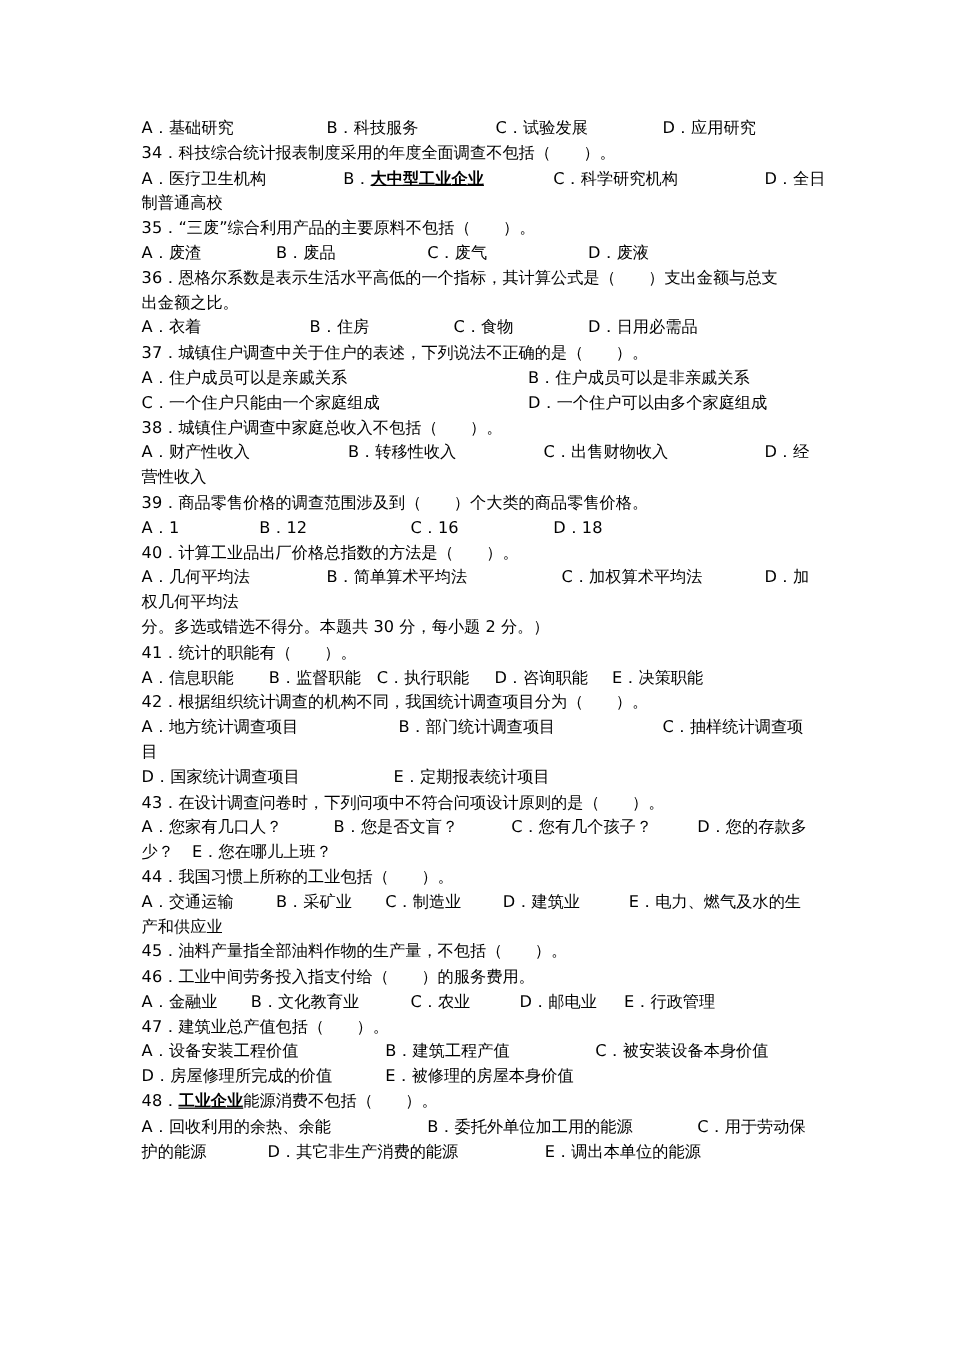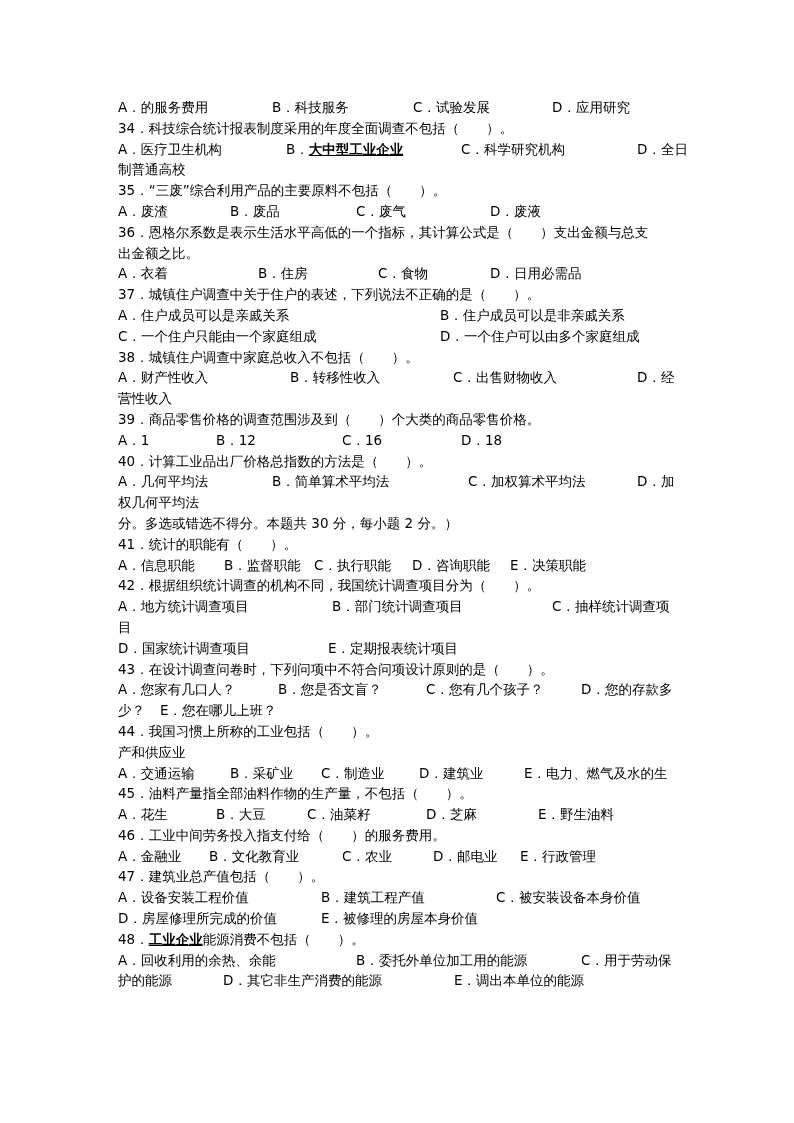--- a/index.html
+++ b/index.html
@@ -9,21 +9,21 @@
   .line { position: relative; height: 20.8px; line-height: 20.8px; font-size: 13.5px; white-space: nowrap; }
   .line span.seg { position: absolute; top: 0; }
   .u { text-decoration: underline; font-weight: bold; }
 </style>
 </head>
 <body>
 
 <div class="page">
 
   <div class="line">
-    <span class="seg" style="left:0">A．的服务费用</span>
+    <span class="seg" style="left:0">A．基础研究</span>
     <span class="seg" style="left:154px">B．科技服务</span>
     <span class="seg" style="left:295px">C．试验发展</span>
     <span class="seg" style="left:434px">D．应用研究</span>
   </div>
 
   <div class="line">34．科技综合统计报表制度采用的年度全面调查不包括（　　）。</div>
   <div class="line">
     <span class="seg" style="left:0">A．医疗卫生机构</span>
     <span class="seg" style="left:168px"><span>B．</span><span class="u">大中型工业企业</span></span>
     <span class="seg" style="left:343px">C．科学研究机构</span>
@@ -113,37 +113,30 @@
     <span class="seg" style="left:160px">B．您是否文盲？</span>
     <span class="seg" style="left:308px">C．您有几个孩子？</span>
     <span class="seg" style="left:463px">D．您的存款多</span>
   </div>
   <div class="line">
     <span class="seg" style="left:0">少？</span>
     <span class="seg" style="left:42px">E．您在哪儿上班？</span>
   </div>
 
   <div class="line">44．我国习惯上所称的工业包括（　　）。</div>
-  <div class="line">产和供应业</div>
   <div class="line">
     <span class="seg" style="left:0">A．交通运输</span>
     <span class="seg" style="left:112px">B．采矿业</span>
     <span class="seg" style="left:203px">C．制造业</span>
     <span class="seg" style="left:301px">D．建筑业</span>
     <span class="seg" style="left:406px">E．电力、燃气及水的生</span>
   </div>
+  <div class="line">产和供应业</div>
 
   <div class="line">45．油料产量指全部油料作物的生产量，不包括（　　）。</div>
-  <div class="line">
-    <span class="seg" style="left:0">A．花生</span>
-    <span class="seg" style="left:98px">B．大豆</span>
-    <span class="seg" style="left:189px">C．油菜籽</span>
-    <span class="seg" style="left:308px">D．芝麻</span>
-    <span class="seg" style="left:420px">E．野生油料</span>
-  </div>
 
   <div class="line">46．工业中间劳务投入指支付给（　　）的服务费用。</div>
   <div class="line">
     <span class="seg" style="left:0">A．金融业</span>
     <span class="seg" style="left:91px">B．文化教育业</span>
     <span class="seg" style="left:224px">C．农业</span>
     <span class="seg" style="left:315px">D．邮电业</span>
     <span class="seg" style="left:402px">E．行政管理</span>
   </div>
 

